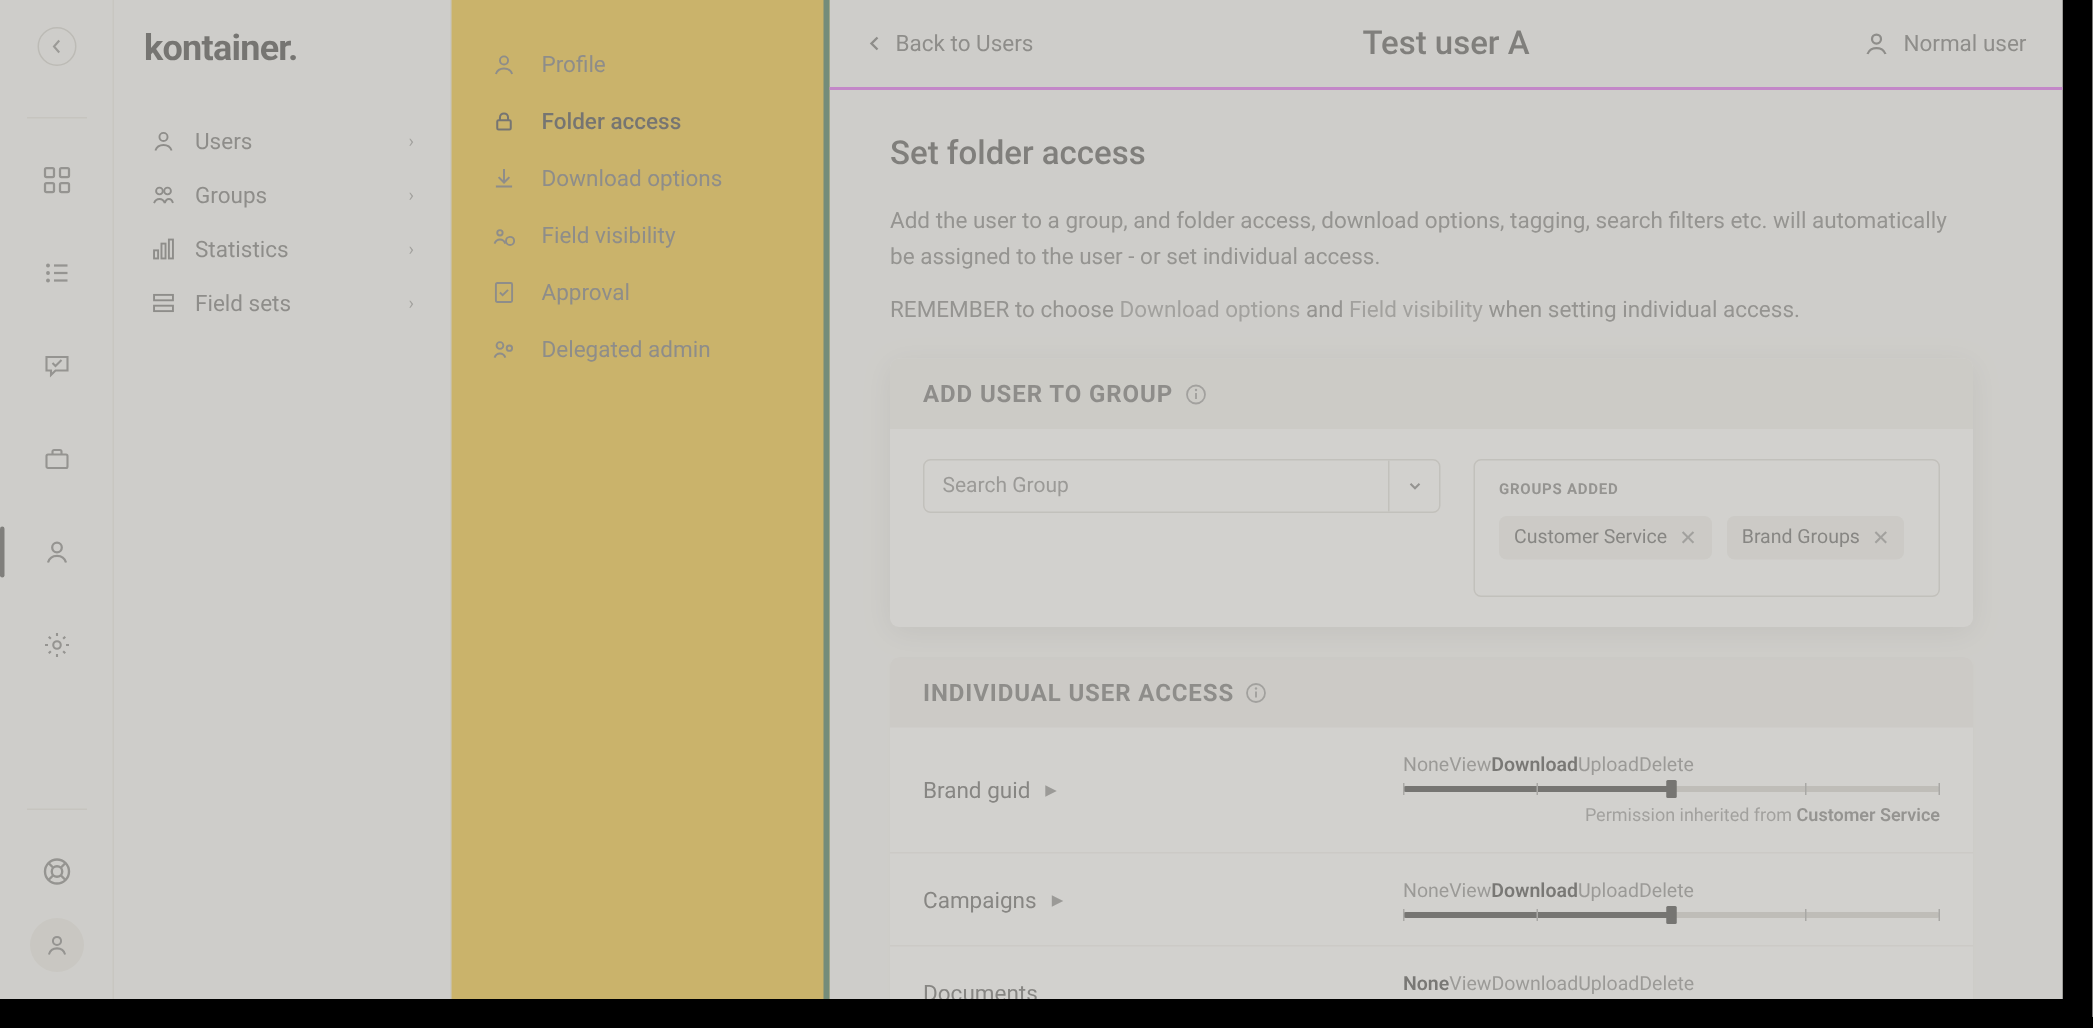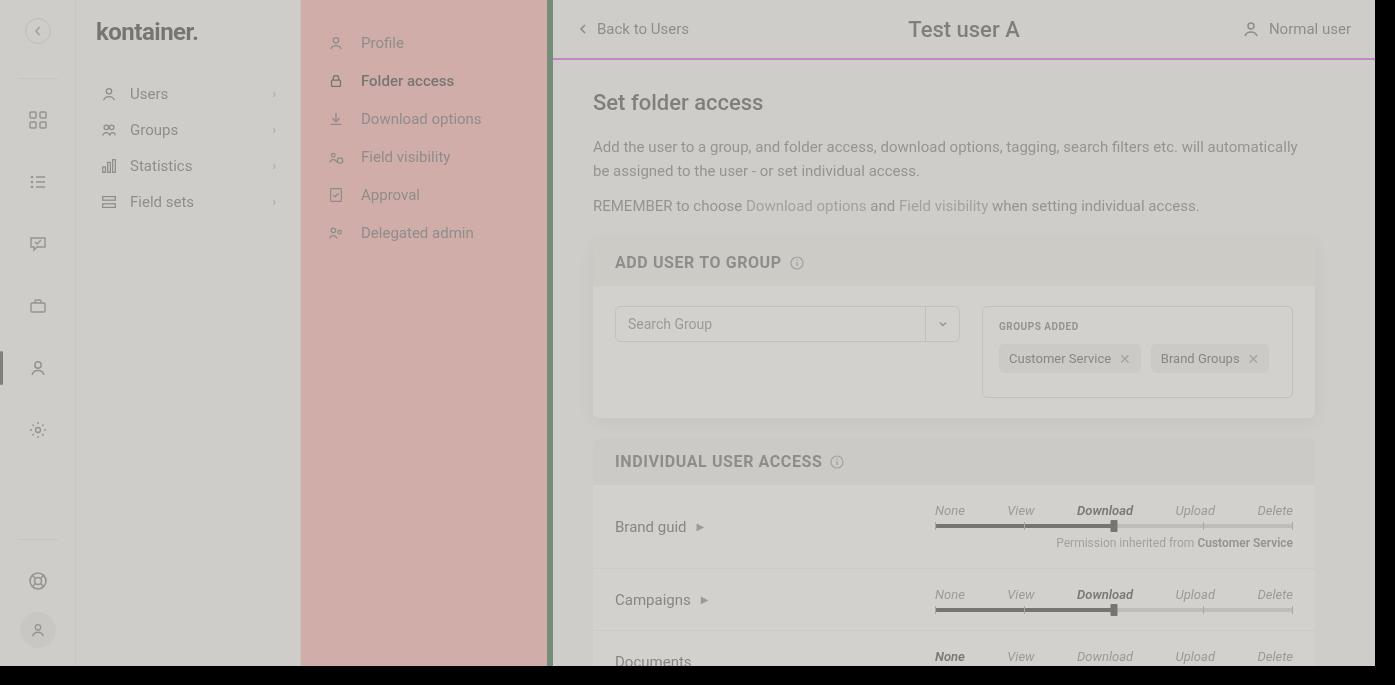--- a/index.html
+++ b/index.html
@@ -20,21 +20,21 @@
 .icon-rail .avatar-circle { width: 36px; height: 36px; border-radius: 50%; background: #e8e6e1; display: flex; align-items: center; justify-content: center; color: #666; margin-bottom: 18px; }
 
 
 .sidebar1 { width: 225px; background: #f6f6f4; border-right: 1px solid #e5e3de; padding: 18px 20px; position: relative; z-index: 2; }
 .logo { font-size: 24px; font-weight: 700; letter-spacing: -0.5px; color: #1a1a1a; margin-bottom: 30px; }
 .sb1-item { display: flex; align-items: center; padding: 9px 4px; color: #555; cursor: pointer; font-size: 15px; }
 .sb1-item .sb1-ico { width: 22px; margin-right: 8px; display: flex; align-items: center; }
 .sb1-item .chev { margin-left: auto; color: #888; font-size: 12px; }
 
 
-.sidebar2 { width: 252px; background: #fca5a5; border-right: 6px solid #14532d; padding: 24px 20px; position: relative; z-index: 2; }
+.sidebar2 { width: 252px; background: #eab308; border-right: 4px solid #14532d; padding: 24px 20px; position: relative; z-index: 2; }
 .sb2-item { display: flex; align-items: center; padding: 10px 6px; color: #555; cursor: pointer; font-size: 15px; border-radius: 6px; }
 .sb2-item.active { color: #1a1a1a; font-weight: 500; }
 .sb2-item .sb2-ico { width: 24px; margin-right: 10px; display: flex; align-items: center; }
 
 
 .main { flex: 1; display: flex; flex-direction: column; position: relative; z-index: 2; }
 .topbar { height: 60px; border-bottom: 2px solid #d946ef; display: flex; align-items: center; padding: 0 24px; position: relative; }
 .back-link { display: flex; align-items: center; color: #555; font-size: 15px; cursor: pointer; }
 .back-link svg { margin-right: 8px; }
 .page-title { position: absolute; left: 50%; transform: translateX(-50%); font-size: 22px; font-weight: 500; color: #333; }
@@ -67,21 +67,21 @@
 .ga-chips { display: flex; gap: 10px; flex-wrap: wrap; }
 .chip { background: #efeeeb; border-radius: 5px; padding: 7px 10px; font-size: 13px; color: #444; display: flex; align-items: center; }
 .chip .chip-x { margin-left: 8px; color: #888; cursor: pointer; font-size: 14px; line-height: 1; }
 
 
 .access-row { display: flex; align-items: center; padding: 18px 22px; border-bottom: 1px solid #efeeeb; }
 .access-row:last-child { border-bottom: none; }
 .folder-name { flex: 0 0 320px; display: flex; align-items: center; color: #444; font-size: 15px; }
 .folder-name .expand { margin-left: 10px; color: #777; font-size: 10px; cursor: pointer; }
 .slider-area { flex: 1; }
-.slider-labels { display: flex; justify-content: space-between; font-size: 13px; color: #777; margin-bottom: 6px; font-style: italic; }
+.slider-labels { display: flex; font-size: 13px; color: #777; margin-bottom: 6px; }
 .slider-labels span.active { color: #222; font-weight: 600; }
 .slider-track { position: relative; height: 4px; background: #cfcdc8; border-radius: 2px; }
 .slider-fill { position: absolute; left: 0; top: 0; bottom: 0; background: #1a1a1a; border-radius: 2px; }
 .slider-ticks { position: absolute; left: 0; right: 0; top: -2px; display: flex; justify-content: space-between; }
 .slider-ticks .tick { width: 1px; height: 8px; background: #999; }
 .slider-handle { position: absolute; top: -4px; width: 7px; height: 12px; background: #1a1a1a; border-radius: 1px; transform: translateX(-50%); }
 .inherit-note { font-size: 12px; color: #888; margin-top: 8px; text-align: right; }
 .inherit-note b { color: #666; font-weight: 600; }
 
 svg { display: block; }

